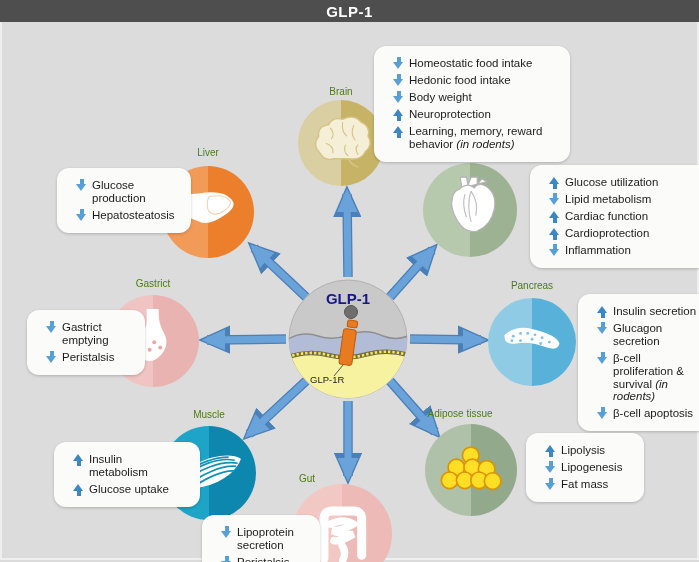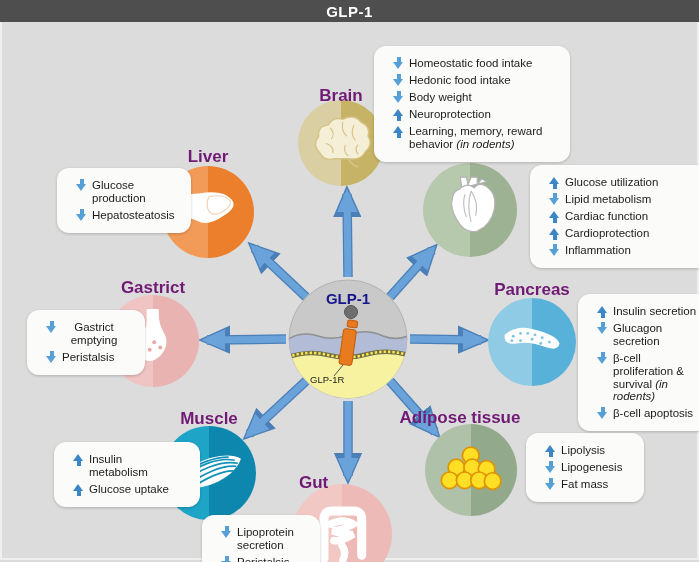--- a/index.html
+++ b/index.html
@@ -19,40 +19,40 @@
   .organ-circle svg{position:absolute;left:9%;top:9%;width:82%;height:82%;}
   .c-brain   {left:296px;top:78px; width:86px; height:86px;background:linear-gradient(90deg,#d9cfa2 0 50%,#c7b365 50% 100%);}
   .c-heart   {left:421px;top:141px;width:94px; height:94px;background:linear-gradient(90deg,#b7c9ad 0 50%,#9cb293 50% 100%);}
   .c-pancreas{left:486px;top:276px;width:88px; height:88px;background:linear-gradient(90deg,#8fcbe5 0 50%,#57b1d8 50% 100%);}
   .c-adipose {left:423px;top:402px;width:92px; height:92px;background:linear-gradient(90deg,#b0c1aa 0 50%,#93a98c 50% 100%);}
   .c-gut     {left:290px;top:462px;width:100px;height:100px;background:linear-gradient(90deg,#f2c8c5 0 50%,#edbab7 50% 100%);}
   .c-muscle  {left:160px;top:404px;width:94px; height:94px;background:linear-gradient(90deg,#1da4c7 0 50%,#0e87ae 50% 100%);}
   .c-stomach {left:105px;top:273px;width:92px; height:92px;background:linear-gradient(90deg,#efc4c2 0 50%,#e9b3b1 50% 100%);}
   .c-liver   {left:160px;top:144px;width:92px; height:92px;background:linear-gradient(90deg,#f29a57 0 50%,#ec7f2c 50% 100%);}
   
-  .organ-label{position:absolute;font-weight:bold;font-size:17px;color:#701a75;
+  .organ-label{position:absolute;font-weight:normal;font-size:10px;color:#4d7c0f;
                white-space:nowrap;transform:translateX(-50%);}
   .l-brain   {left:339px;top:64px;}
   .l-heart   {left:468px;top:125px;}
   .l-pancreas{left:530px;top:258px;}
   .l-adipose {left:458px;top:386px;}
   .l-gut     {left:297px;top:451px;transform:none;}
   .l-muscle  {left:207px;top:387px;}
   .l-stomach {left:151px;top:256px;}
   .l-liver   {left:206px;top:125px;}
   
   .ebox{position:absolute;background:#fbfbfa;border-radius:12px;padding:7px 19px;
         box-shadow:0 1px 3px rgba(0,0,0,.2);}
   .b-brain   {left:372px;top:24px; width:158px;}
   .b-heart   {left:528px;top:143px;width:152px;}
   .b-pancreas{left:576px;top:272px;width:106px;}
   .b-adipose {left:524px;top:411px;width:80px;}
   .b-gut     {left:200px;top:493px;width:80px;}
   .b-muscle  {left:52px; top:420px;width:108px;}
-  .b-stomach {left:25px; top:288px;width:80px;text-align:center;}
+  .b-stomach {left:25px; top:288px;width:80px;}
   .b-liver   {left:55px; top:146px;width:96px;}
   .fx{display:flex;align-items:flex-start;margin:4px 0;}
   .fx-text{font-size:11.5px;line-height:1.12;color:#1b1b1b;}
   .fx-text i{font-style:italic;}
   .fx-arrow{position:relative;width:11px;height:13px;flex:0 0 11px;margin-right:5px;margin-top:0;}
   .fx-arrow[data-dir="down"]::before{content:"";position:absolute;left:3.5px;top:0;width:4px;height:6px;background:#57a0d7;}
   .fx-arrow[data-dir="down"]::after{content:"";position:absolute;left:0;top:5px;border-left:5.5px solid transparent;border-right:5.5px solid transparent;border-top:7px solid #57a0d7;}
   .fx-arrow[data-dir="up"]::before{content:"";position:absolute;left:3.5px;bottom:0;width:4px;height:6px;background:#3b86c5;}
   .fx-arrow[data-dir="up"]::after{content:"";position:absolute;left:0;bottom:5px;border-left:5.5px solid transparent;border-right:5.5px solid transparent;border-bottom:7px solid #3b86c5;}
   

